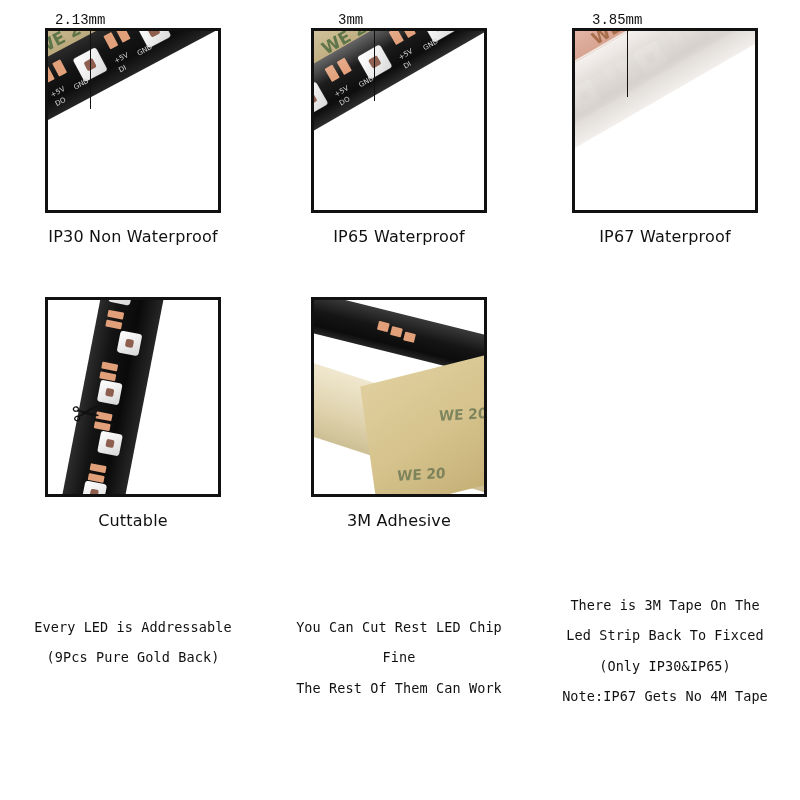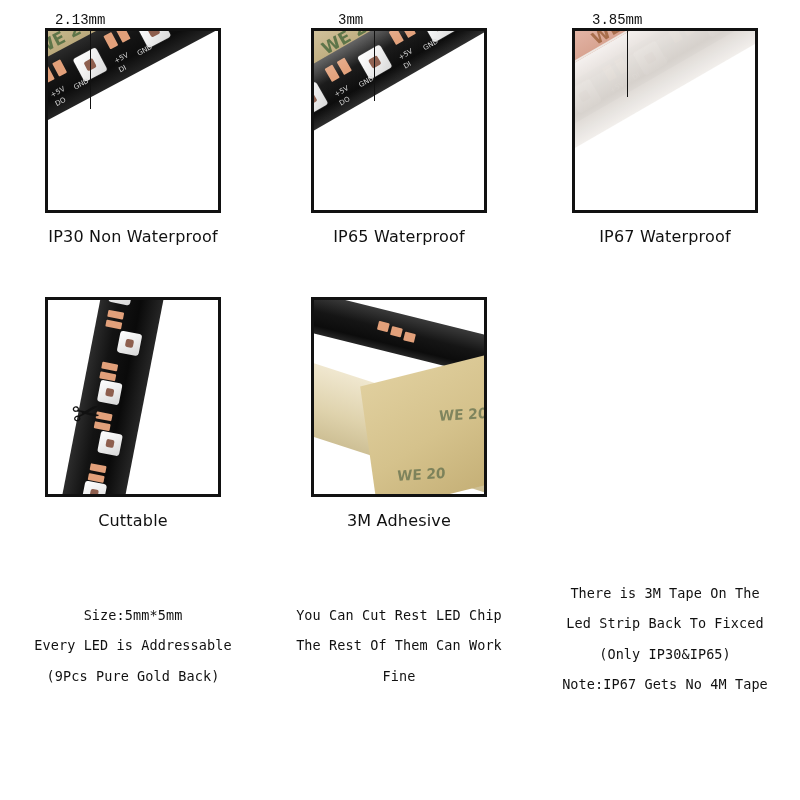--- a/index.html
+++ b/index.html
@@ -371,20 +371,21 @@
     display: flex;
   }
   .text-col {
     width: 266px;
     text-align: center;
     font-family: "DejaVu Sans Mono", monospace;
     font-size: 13.5px;
     line-height: 2.25;
     color: #111;
     letter-spacing: 0.1px;
+    margin-top: 12px;
   }
   .text-col.col1 { padding-top: 22px; }
   .text-col.col2 { padding-top: 22px; }
   .text-col.col3 { padding-top: 0px; }
   .text-line { white-space: nowrap; }
 </style>
 </head>
 <body>
 
 <div class="page">
@@ -520,29 +521,28 @@
           <div class="adh-text" style="left:24px; top:92px; transform:rotate(10deg);">WE 20</div>
         </div>
       </div>
       <div class="cell-caption">3M Adhesive</div>
     </div>
   </div>
 
   <div class="row-bottom">
 
     <div class="text-col col1">
-      <div class="text-line">Size:5mm*5mm</div>
       <div class="text-line">Every LED is Addressable</div>
       <div class="text-line">(9Pcs Pure Gold Back)</div>
     </div>
 
     <div class="text-col col2">
       <div class="text-line">You Can Cut Rest LED Chip</div>
+      <div class="text-line">Fine</div>
       <div class="text-line">The Rest Of Them Can Work</div>
-      <div class="text-line">Fine</div>
     </div>
 
     <div class="text-col col3">
       <div class="text-line">There is 3M Tape On The</div>
       <div class="text-line">Led Strip Back To Fixced</div>
       <div class="text-line">(Only IP30&amp;IP65)</div>
       <div class="text-line">Note:IP67 Gets No 4M Tape</div>
     </div>
   </div>
 

